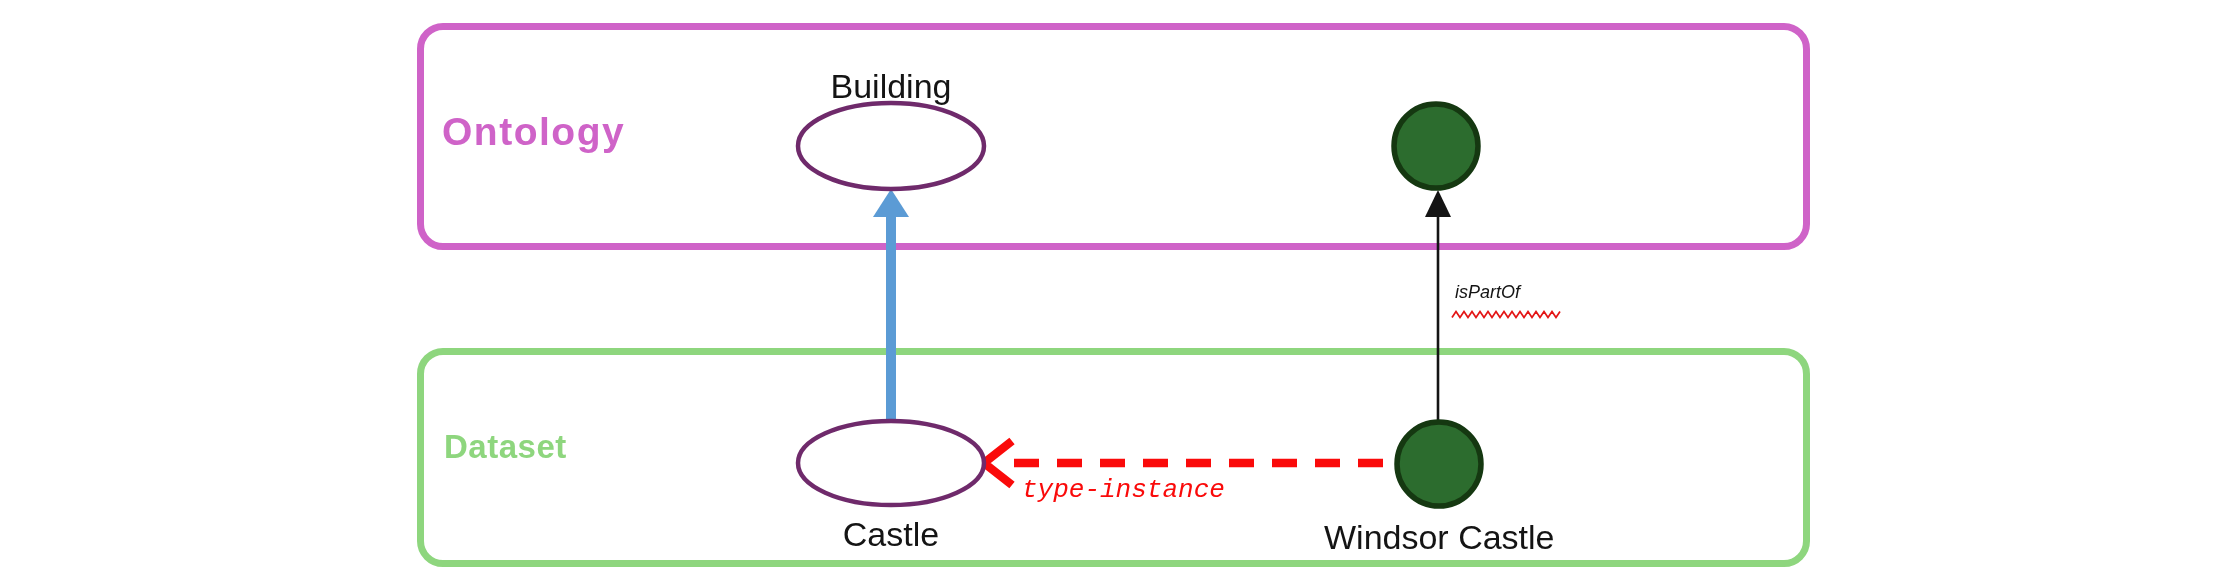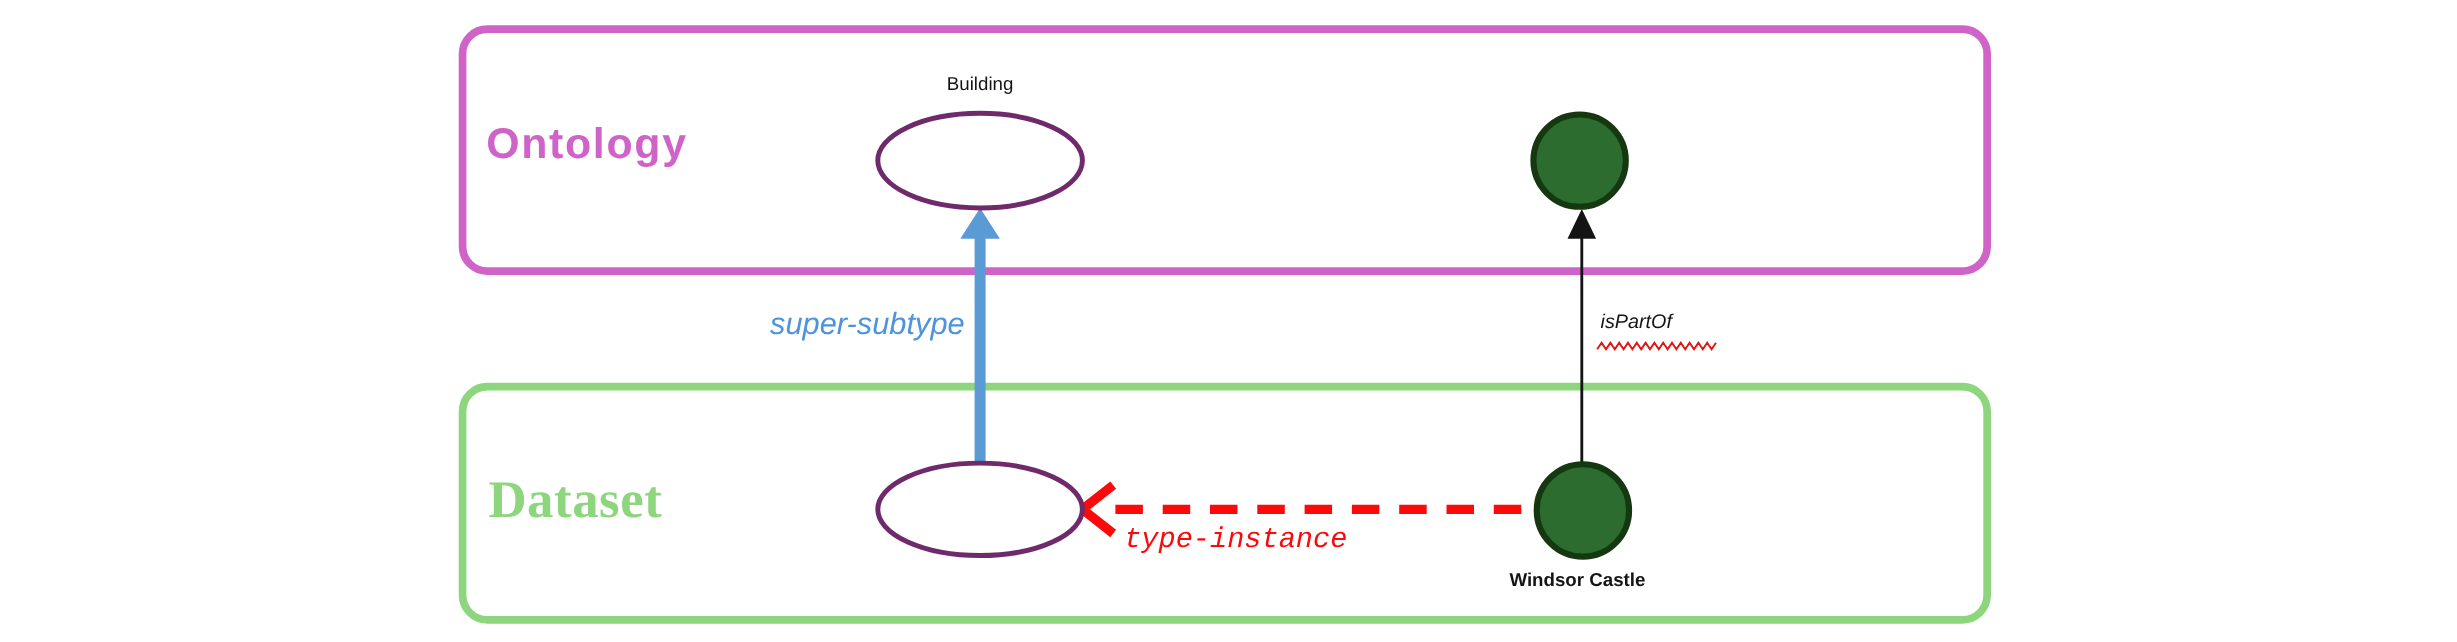--- a/index.html
+++ b/index.html
@@ -42,39 +42,39 @@
     left: 442px;
     top: 112px;
     font-size: 39px;
     font-weight: bold;
     letter-spacing: 1.5px;
     color: #cf63c8;
   }
   .dataset-label {
     left: 444px;
     top: 430px;
-    font-family: Liberation Serif, serif;
-    font-size: 48px;
+    font-family: Liberation Sans, sans-serif;
+    font-size: 33px;
     font-weight: bold;
     letter-spacing: 0.5px;
     color: #8ed67e;
   }
   .node-label {
     position: absolute;
     width: 220px;
     text-align: center;
-    font-size: 17px;
+    font-size: 34px;
     color: #141414;
     line-height: 1.1;
     white-space: nowrap;
   }
   .building-label { left: 781px; top: 68px; }
   .world-label    { left: 1326px; top: 59px; }
   .castle-label   { left: 781px; top: 516px; }
-  .windsor-label  { left: 1324px; top: 519px; font-weight: bold; }
+  .windsor-label  { left: 1324px; top: 519px; }
   .edge-label {
     position: absolute;
     font-style: italic;
     line-height: 1.1;
     white-space: nowrap;
   }
   .super-subtype-label {
     left: 577px;
     width: 300px;
     text-align: right;
@@ -136,19 +136,19 @@
 
     <polyline points="1452,317.5 1456,311.5 1460,317.5 1464,311.5 1468,317.5 1472,311.5 1476,317.5 1480,311.5 1484,317.5 1488,311.5 1492,317.5 1496,311.5 1500,317.5 1504,311.5 1508,317.5 1512,311.5 1516,317.5 1520,311.5 1524,317.5 1528,311.5 1532,317.5 1536,311.5 1540,317.5 1544,311.5 1548,317.5 1552,311.5 1556,317.5 1560,311.5" fill="none" stroke="#e31414" stroke-width="1.7"></polyline>
 
     <ellipse cx="891" cy="146" rx="93" ry="43" fill="#ffffff" stroke="#6f2a6b" stroke-width="4.5"></ellipse>
     <ellipse cx="891" cy="463" rx="93" ry="42" fill="#ffffff" stroke="#6f2a6b" stroke-width="4.5"></ellipse>
     <circle cx="1436" cy="146" r="42" fill="#2c6c2e" stroke="#153811" stroke-width="5.5"></circle>
     <circle cx="1439" cy="464" r="42" fill="#2c6c2e" stroke="#153811" stroke-width="5.5"></circle>
   </svg>
 
   <div class="node-label building-label">Building</div>
+  <div class="node-label castle-label">Castle</div>
   <div class="node-label windsor-label">Windsor Castle</div>
 
-  <div class="edge-label super-subtype-label">super-subtype</div>
   <div class="edge-label ispartof-label">isPartOf</div>
   <div class="edge-label type-instance-label">type-instance</div>
 
 </div>
 
 </body></html>

